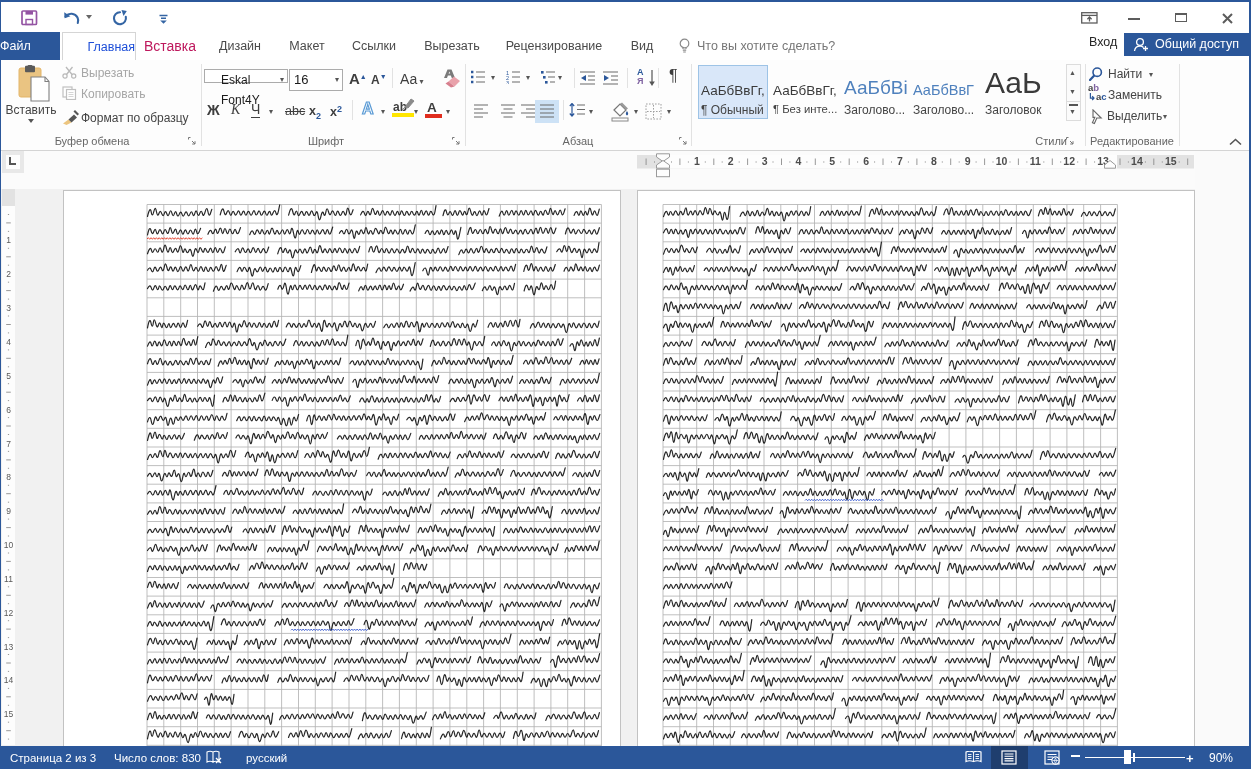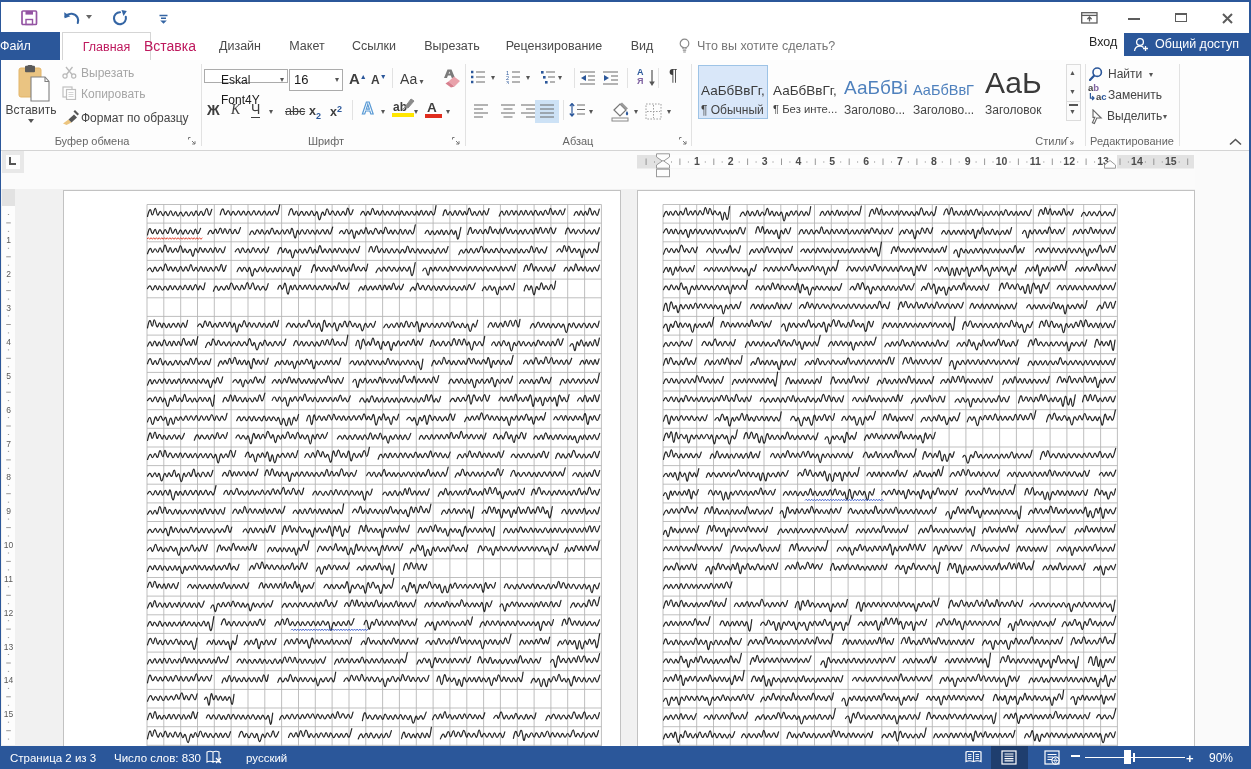--- a/index.html
+++ b/index.html
@@ -39,21 +39,21 @@
 <path d="M8.5 9.5 V5.4 M6.4 7.2 L8.5 5 L10.6 7.2" fill="none" stroke="#5c5c5c" stroke-width="1.3"></path>
     </svg>
 <div class="ab" style="left:1127px;top:16px;width:12px;height:2px;background:#5c5c5c"></div>
 <div class="ab" style="left:1174px;top:11px;width:12px;height:9px;border:1.3px solid #5c5c5c;border-top:2.4px solid #5c5c5c"></div>
 <svg class="ab" style="left:1221px;top:11px" width="11" height="11" viewBox="0 0 11 11">
 <path d="M1 1 L10 10 M10 1 L1 10" stroke="#5c5c5c" stroke-width="2"></path>
     </svg>
 </div>
 <div class="ab" style="left:1px;top:32px;width:1248px;height:28px;background:#fff"></div>
 <div class="ab" style="left:0;top:32px;width:60px;height:28px;background:#2b579a;color:#fff;font-size:12.5px;line-height:28px">Файл</div>
-<div class="ab" style="left:62px;top:32px;width:89px;height:28px;background:#fff;border:1px solid #d5d5d5;border-bottom:none;color:#be185d;font-size:12.5px;text-align:center;line-height:28px">Главная</div>
+<div class="ab" style="left:62px;top:32px;width:74px;height:28px;background:#fff;border:1px solid #d5d5d5;border-bottom:none;color:#1d4ed8;font-size:12.5px;text-align:right;line-height:28px">Главная</div>
 <div class="ab" style="left:110px;top:32px;width:120px;height:28px;color:#be185d;font-size:14px;text-align:center;line-height:28px">Вставка</div>
 <div class="ab" style="left:180px;top:32px;width:120px;height:28px;color:#4a4a4a;font-size:12.5px;text-align:center;line-height:28px">Дизайн</div>
 <div class="ab" style="left:247px;top:32px;width:120px;height:28px;color:#4a4a4a;font-size:12.5px;text-align:center;line-height:28px">Макет</div>
 <div class="ab" style="left:314px;top:32px;width:120px;height:28px;color:#4a4a4a;font-size:12.5px;text-align:center;line-height:28px">Ссылки</div>
 <div class="ab" style="left:392px;top:32px;width:120px;height:28px;color:#4a4a4a;font-size:12.5px;text-align:center;line-height:28px">Вырезать</div>
 <div class="ab" style="left:494px;top:32px;width:120px;height:28px;color:#4a4a4a;font-size:12.5px;text-align:center;line-height:28px">Рецензирование</div>
 <div class="ab" style="left:582px;top:32px;width:120px;height:28px;color:#4a4a4a;font-size:12.5px;text-align:center;line-height:28px">Вид</div>
 <svg class="ab" style="left:678px;top:38px" width="13" height="16" viewBox="0 0 13 16">
 <circle cx="6.5" cy="5.5" r="4.3" fill="none" stroke="#8a8a8a" stroke-width="1.2"></circle>
 <path d="M4.8 12.2 H8.2 M5.2 14 H7.8" stroke="#8a8a8a" stroke-width="1.2"></path>

